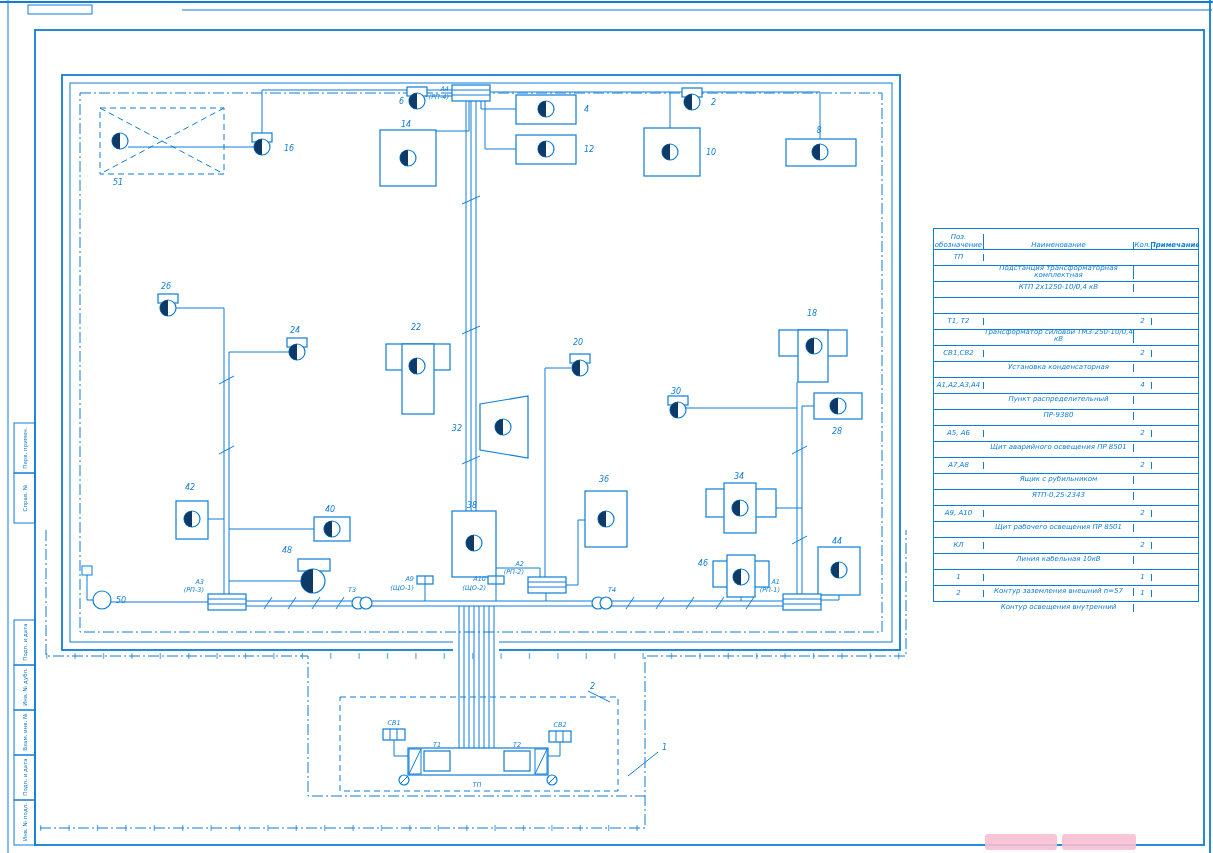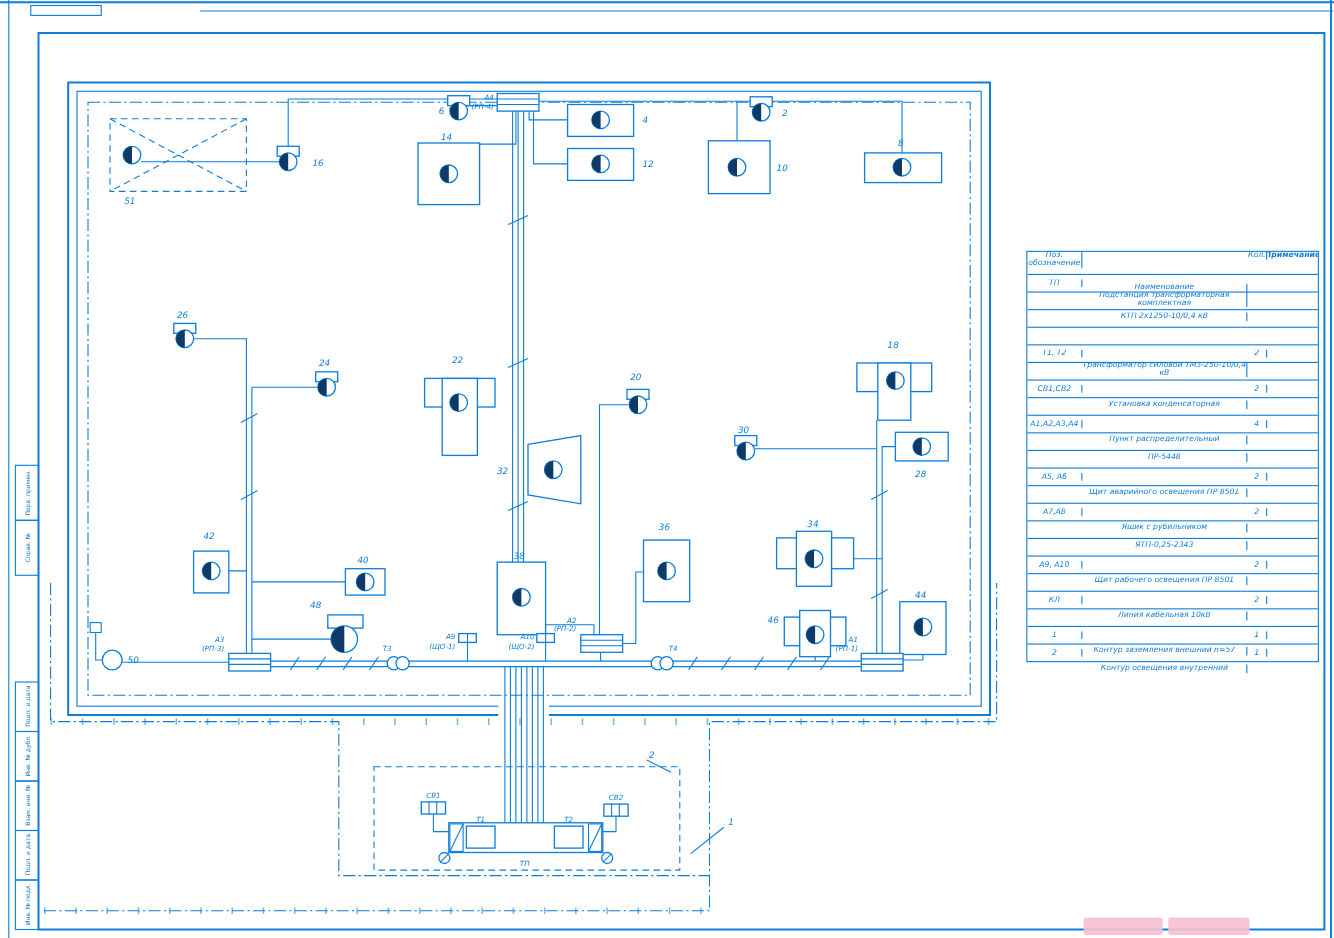--- a/index.html
+++ b/index.html
@@ -18,21 +18,21 @@
   .txt {fill:var(--line);font:italic 8px "DejaVu Sans",sans-serif;}
   .sm  {font-size:6.5px;}
   .mid {text-anchor:middle;}
   .end {text-anchor:end;}
   .stamp{fill:var(--line);font:5.5px "DejaVu Sans",sans-serif;text-anchor:middle;}
 
   
   .spec{position:absolute;left:933px;top:228px;width:266px;box-sizing:border-box;
         border:1.4px solid var(--line);color:var(--line);
         font:italic 7px "DejaVu Sans",sans-serif;background:#fff;}
-  .shead{display:flex;height:20px;align-items:flex-start;}
+  .shead{display:flex;height:20px;align-items:flex-end;}
   .srow {display:flex;height:15px;border-top:1px solid var(--line);align-items:center;}
   .c{box-sizing:border-box;border-right:1px solid var(--line);text-align:center;
      overflow:hidden;line-height:1.05;display:flex;align-items:center;justify-content:center;}
   .c:last-child{border-right:none;font-weight:bold;}
   .c0{width:50px;} .c1{width:150px;margin-top:29px;} .c2{width:18px;font-style:italic;} .c3{flex:1;}
 
   .wm{position:absolute;top:834px;height:16px;border-radius:3px;background:var(--wm);opacity:.9;}
   .wm.b1{left:985px;width:72px;}
   .wm.b2{left:1062px;width:74px;}
 </style>
@@ -444,21 +444,21 @@
 
       <div class="srow">
         <div class="c c0">А1,А2,А3,А4</div>
         <div class="c c1">Пункт распределительный</div>
         <div class="c c2">4</div>
         <div class="c c3"></div>
       </div>
 
       <div class="srow">
         <div class="c c0"></div>
-        <div class="c c1">ПР-5448</div>
+        <div class="c c1">ПР-9380</div>
         <div class="c c2"></div>
         <div class="c c3"></div>
       </div>
 
       <div class="srow">
         <div class="c c0"></div>
         <div class="c c1"></div>
         <div class="c c2"></div>
         <div class="c c3"></div>
       </div>

